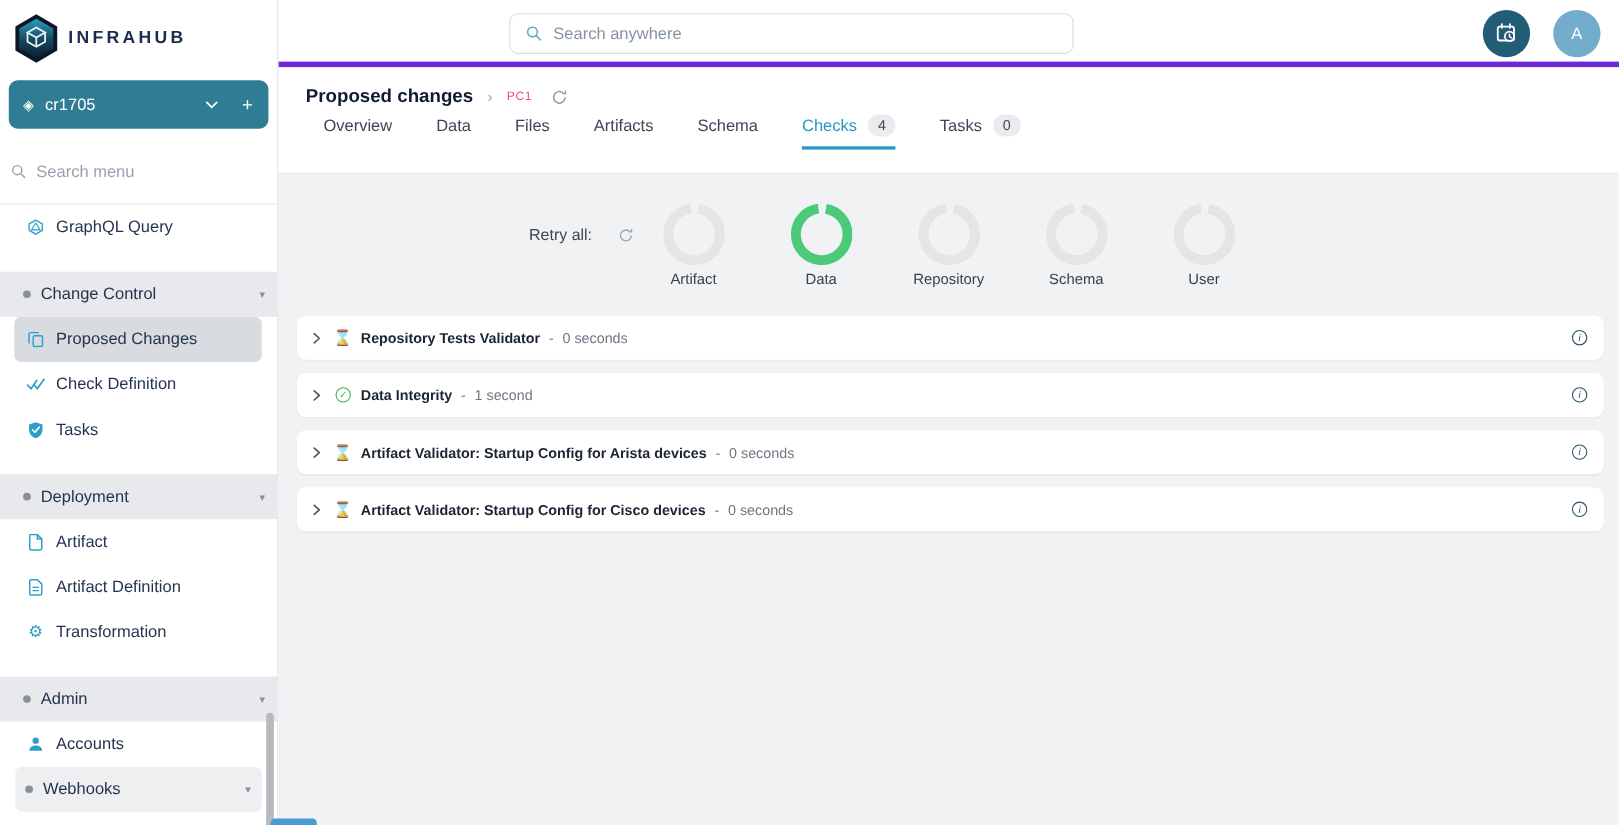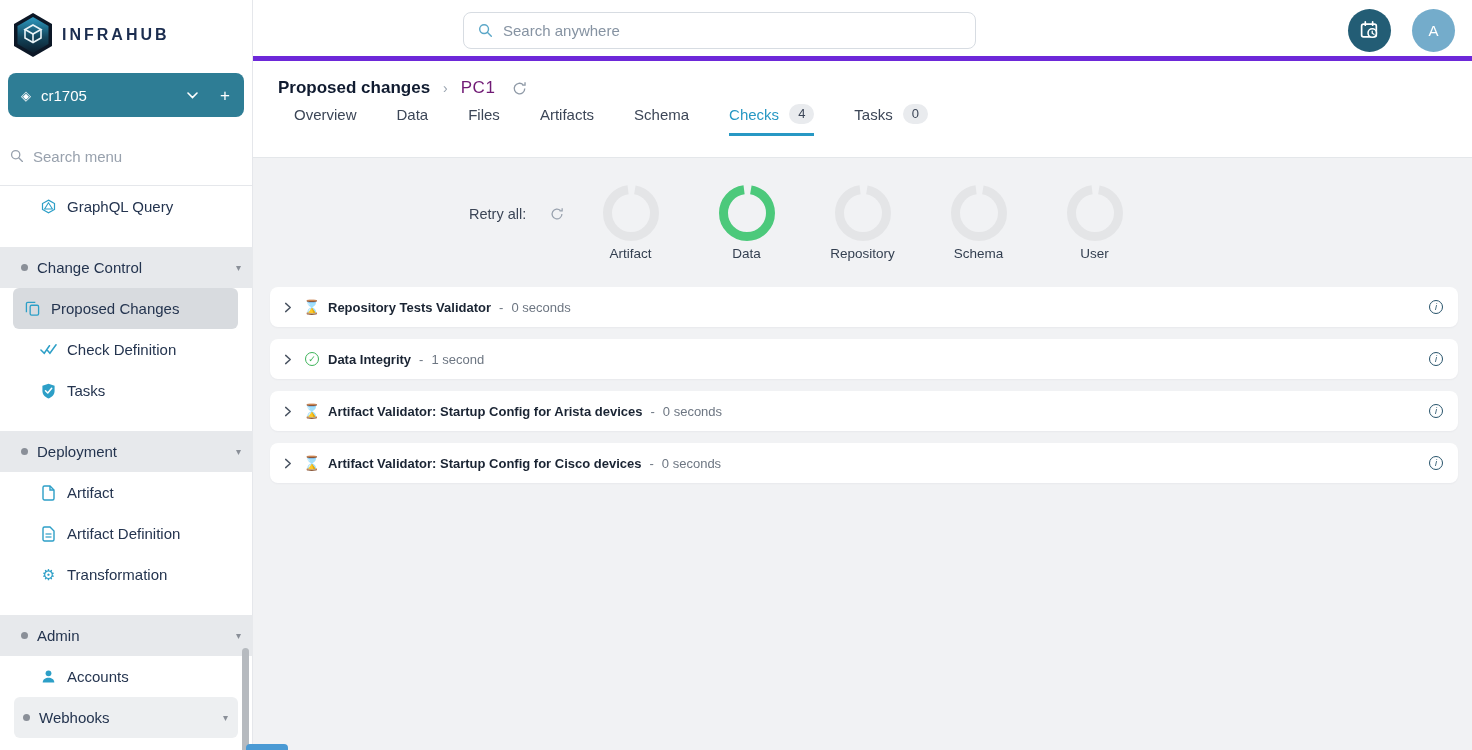--- a/index.html
+++ b/index.html
@@ -16,21 +16,21 @@
   .branch-label { font-size:15px; }
   .branch-actions { margin-left:auto; display:flex; align-items:center; gap:22px; }
   .branch-chevron svg { display:block; }
   .branch-plus { font-size:17px; font-weight:400; line-height:1; }
   .menu-search { position:absolute; left:10px; top:142px; width:232px; height:28px; display:flex; align-items:center; gap:9px; color:#98a1ad; }
   .menu-search input { border:none; outline:none; font-size:15px; color:#5a6472; width:180px; font-family:inherit; background:transparent; }
   .menu-search input::placeholder { color:#98a1ad; }
   .menu-divider { position:absolute; left:0; top:185px; width:253px; height:1px; background:#e5e7eb; }
   .menu { position:absolute; left:0; top:186px; width:253px; }
   .m-row { height:41px; display:flex; align-items:center; font-size:15px; color:#24344f; }
-  .m-item { padding-left:40px; gap:10px; cursor:pointer; }
+  .m-item { padding-left:24px; gap:10px; cursor:pointer; }
   .m-item .mi { width:17px; height:17px; display:flex; align-items:center; justify-content:center; color:#2d9fc7; flex:0 0 auto; }
   .m-section { background:#e7e9ec; padding:0 12px 0 21px; gap:9px; cursor:pointer;margin-top:20px; }
   .m-bullet { width:7px; height:7px; border-radius:50%; background:#8a8f98; flex:0 0 auto; }
   .m-caret { margin-left:auto; color:#8a8f98; font-size:10px; }
   .m-selected { margin:0 15px 0 13px; background:#d8dbdf; border-radius:6px; padding-left:11px; }
   .m-sub { margin:0 15px 0 14px; background:#edeff1; border-radius:6px; padding:0 10px 0 9px; gap:9px; cursor:pointer; }
   .m-deep { padding-left:36px; }
   .glyph-icon { font-size:15px; line-height:1; color:#2d9fc7; }
   .side-scrollbar { position:absolute; right:3px; top:648px; width:7px; height:112px; background:#b6babf; border-radius:4px; }
   .floating-widget { position:absolute; left:246px; top:744px; width:42px; height:8px; background:#4a9ad4; border-radius:4px 4px 0 0; z-index:6; }
@@ -42,30 +42,30 @@
   .global-search .sicon { color:#5ba7c8; display:flex; }
   .global-search input { border:none; outline:none; font-size:15px; width:420px; color:#3a4556; font-family:inherit; background:transparent; }
   .global-search input::placeholder { color:#8693a2; }
   .cal-btn { position:absolute; right:81px; top:9px; width:43px; height:43px; border-radius:50%; background:#235d75; display:flex; align-items:center; justify-content:center; cursor:pointer; }
   .avatar { position:absolute; right:17px; top:9px; width:43px; height:43px; border-radius:50%; background:#74accb; color:#fff; font-size:15px; display:flex; align-items:center; justify-content:center; cursor:pointer; }
 
   .page-header { background:#fff; border-bottom:1px solid #e4e7ea; padding-left:25px; height:97px; }
   .breadcrumb { display:flex; align-items:center; padding-top:22px; height:32px; }
   .bc-title { font-size:17px; font-weight:700; color:#101b30; }
   .bc-sep { color:#9aa4b0; font-size:14px; margin:0 13px; }
-  .bc-current { font-size:17px; color:#701a75; letter-spacing:0.5px; }
+  .bc-current { font-size:11px; color:#ec4899; letter-spacing:0.5px; }
   .bc-refresh { color:#8e99a6; margin-left:17px; display:flex; cursor:pointer; }
   .tabs { display:flex; gap:40px; height:43px; align-items:stretch;margin-left:16px; }
   .tab { display:flex; align-items:center; gap:10px; font-size:15px; color:#3c4657; border-bottom:3px solid transparent; padding-top:2px; cursor:pointer; }
   .tab.active { color:#2798c4; border-bottom-color:#2798c4; }
   .badge { background:#e9ebee; color:#3c4657; border-radius:10px; font-size:13px; padding:2px 9px; line-height:1.3; }
 
   .content { position:relative; height:592px; }
   .summary { position:relative; height:103px; }
-  .retry { position:absolute; left:216px; top:48px; display:flex; align-items:center; gap:24px; }
+  .retry { position:absolute; left:228px; top:48px; display:flex; align-items:center; gap:24px; }
   .retry-label { font-size:14.5px; color:#3b4556; }
   .retry-icon { color:#98a1ad; display:flex; cursor:pointer; }
   .rings { position:absolute; left:50%; transform:translateX(-50%); top:27px; display:flex; }
   .ring-item { width:116px; display:flex; flex-direction:column; align-items:center; cursor:pointer; }
   .ring-item svg { display:block; }
   .ring-bg { stroke:#e4e5e7; }
   .ring-success { stroke:#4cc97b; }
   .ring-label { margin-top:5px; font-size:13.5px; color:#333f50; }
 
   .rows { display:flex; flex-direction:column; gap:12px; margin-top:26px; padding:0 14px 0 17px; }

